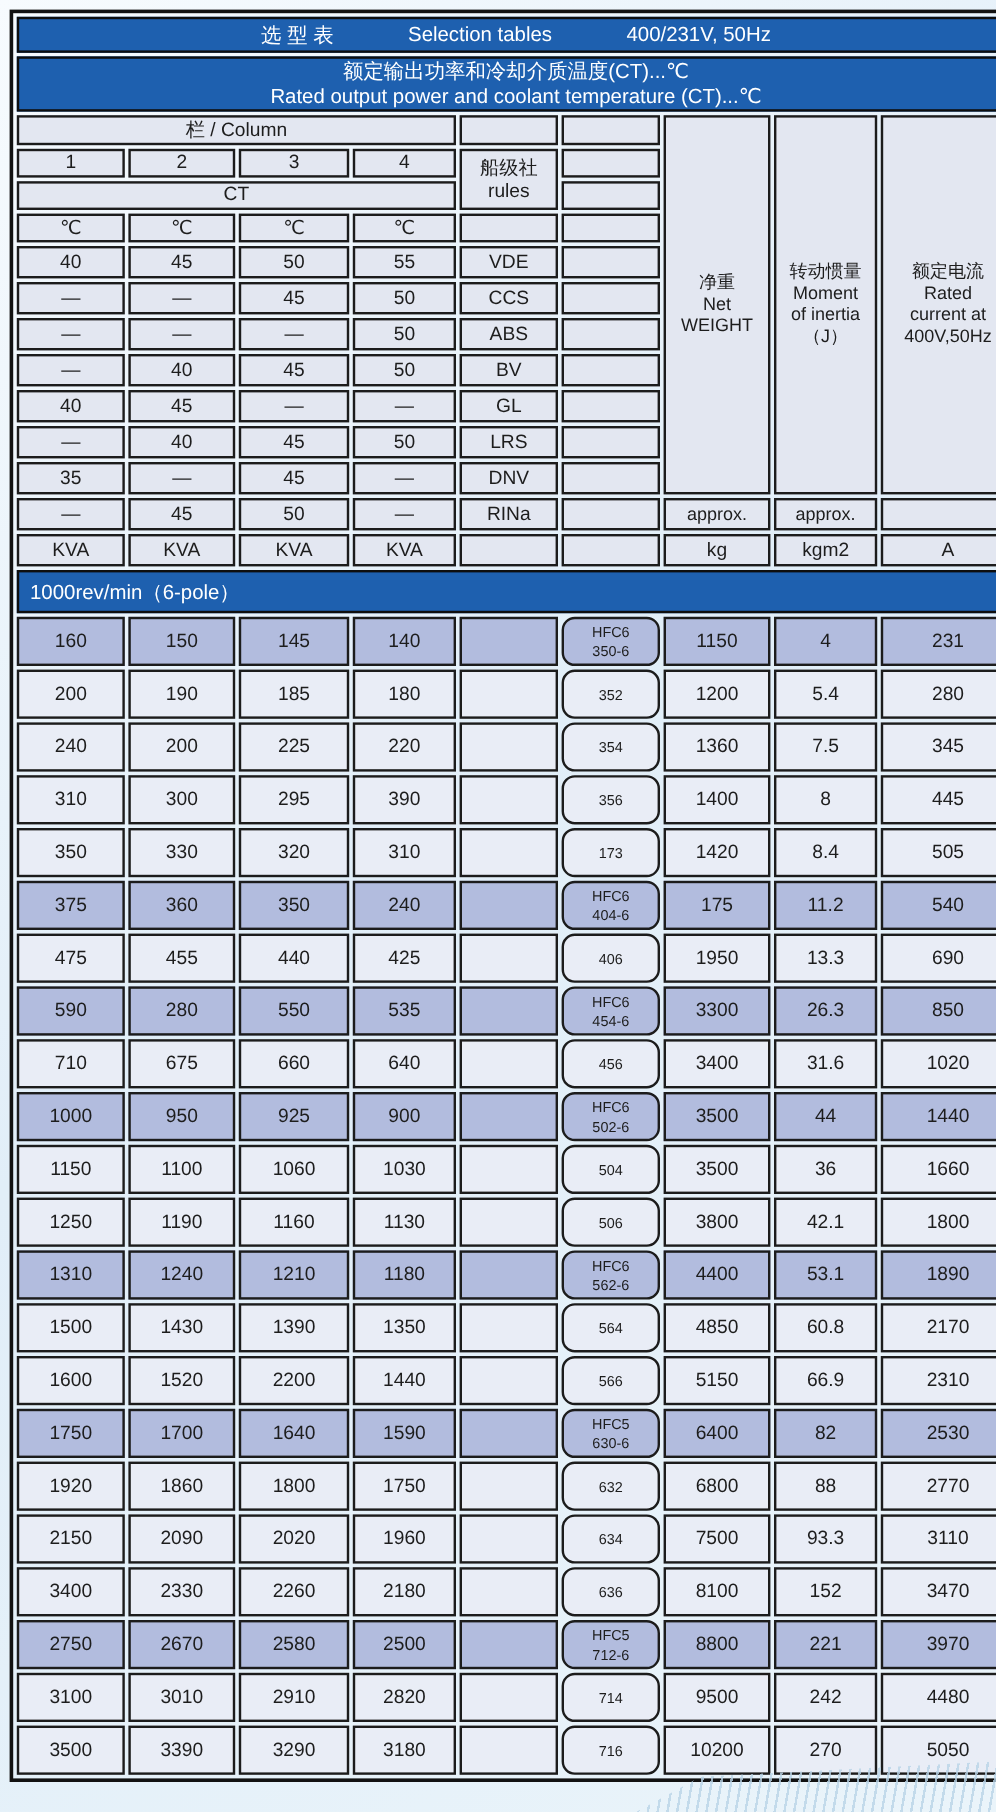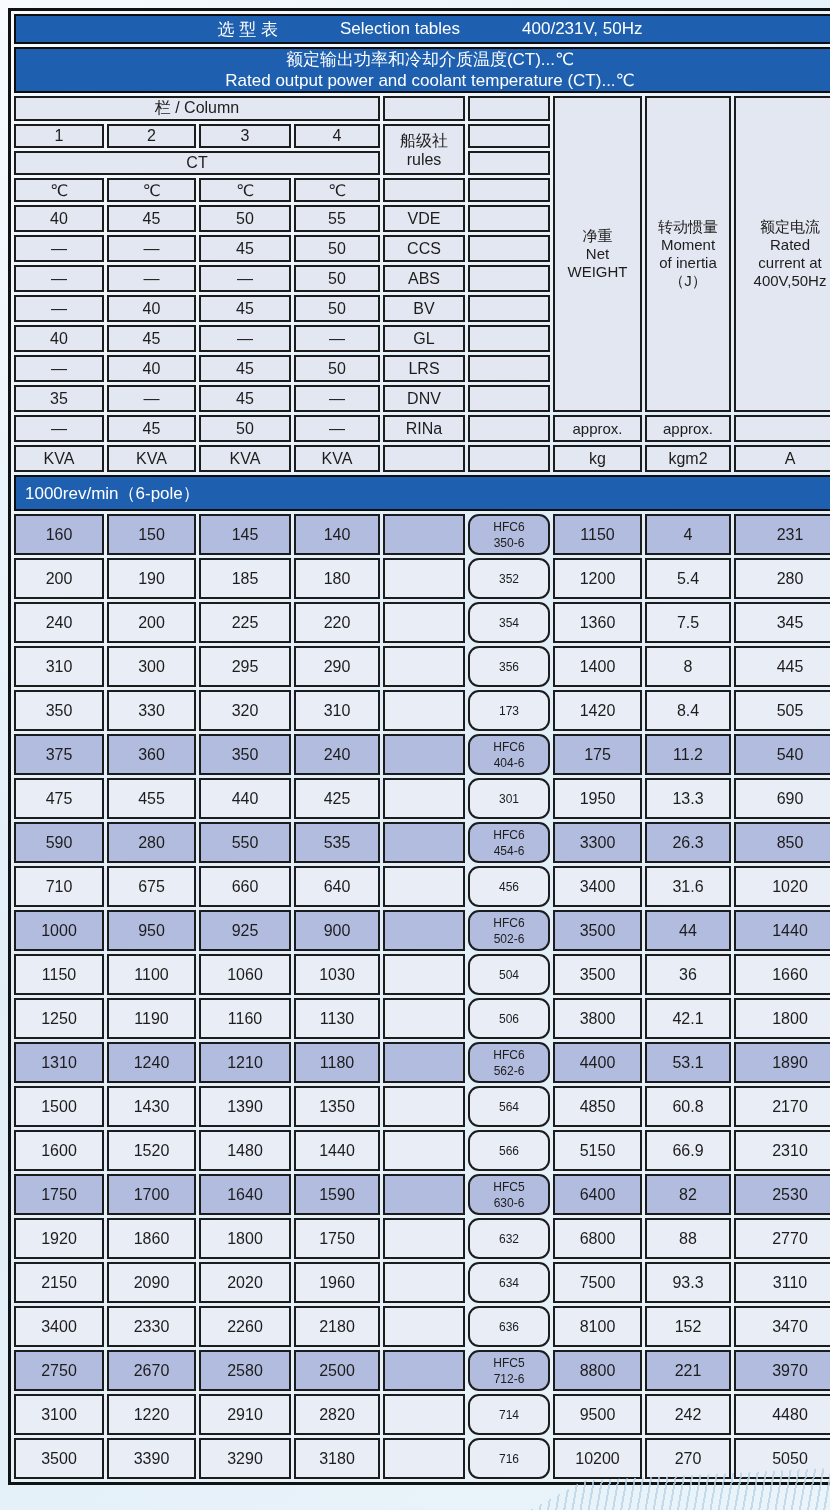--- a/index.html
+++ b/index.html
@@ -239,21 +239,21 @@
         <td></td>
         <td class="model">354</td>
         <td>1360</td>
         <td>7.5</td>
         <td>345</td>
       </tr>
       <tr class="data-row">
         <td>310</td>
         <td>300</td>
         <td>295</td>
-        <td>290</td>
+        <td>390</td>
         <td></td>
         <td class="model">356</td>
         <td>1400</td>
         <td>8</td>
         <td>445</td>
       </tr>
       <tr class="data-row">
         <td>350</td>
         <td>330</td>
         <td>320</td>
@@ -275,21 +275,21 @@
         <td>175</td>
         <td>11.2</td>
         <td>540</td>
       </tr>
       <tr class="data-row">
         <td>475</td>
         <td>455</td>
         <td>440</td>
         <td>425</td>
         <td></td>
-        <td class="model">301</td>
+        <td class="model">406</td>
         <td>1950</td>
         <td>13.3</td>
         <td>690</td>
       </tr>
       <tr class="data-row hl">
         <td>590</td>
         <td>280</td>
         <td>550</td>
         <td>535</td>
         <td></td>
@@ -363,21 +363,21 @@
         <td>1350</td>
         <td></td>
         <td class="model">564</td>
         <td>4850</td>
         <td>60.8</td>
         <td>2170</td>
       </tr>
       <tr class="data-row">
         <td>1600</td>
         <td>1520</td>
-        <td>1480</td>
+        <td>2200</td>
         <td>1440</td>
         <td></td>
         <td class="model">566</td>
         <td>5150</td>
         <td>66.9</td>
         <td>2310</td>
       </tr>
       <tr class="data-row hl">
         <td>1750</td>
         <td>1700</td>
@@ -430,21 +430,21 @@
         <td>2500</td>
         <td></td>
         <td class="model">HFC5
 712-6</td>
         <td>8800</td>
         <td>221</td>
         <td>3970</td>
       </tr>
       <tr class="data-row">
         <td>3100</td>
-        <td>1220</td>
+        <td>3010</td>
         <td>2910</td>
         <td>2820</td>
         <td></td>
         <td class="model">714</td>
         <td>9500</td>
         <td>242</td>
         <td>4480</td>
       </tr>
       <tr class="data-row">
         <td>3500</td>

